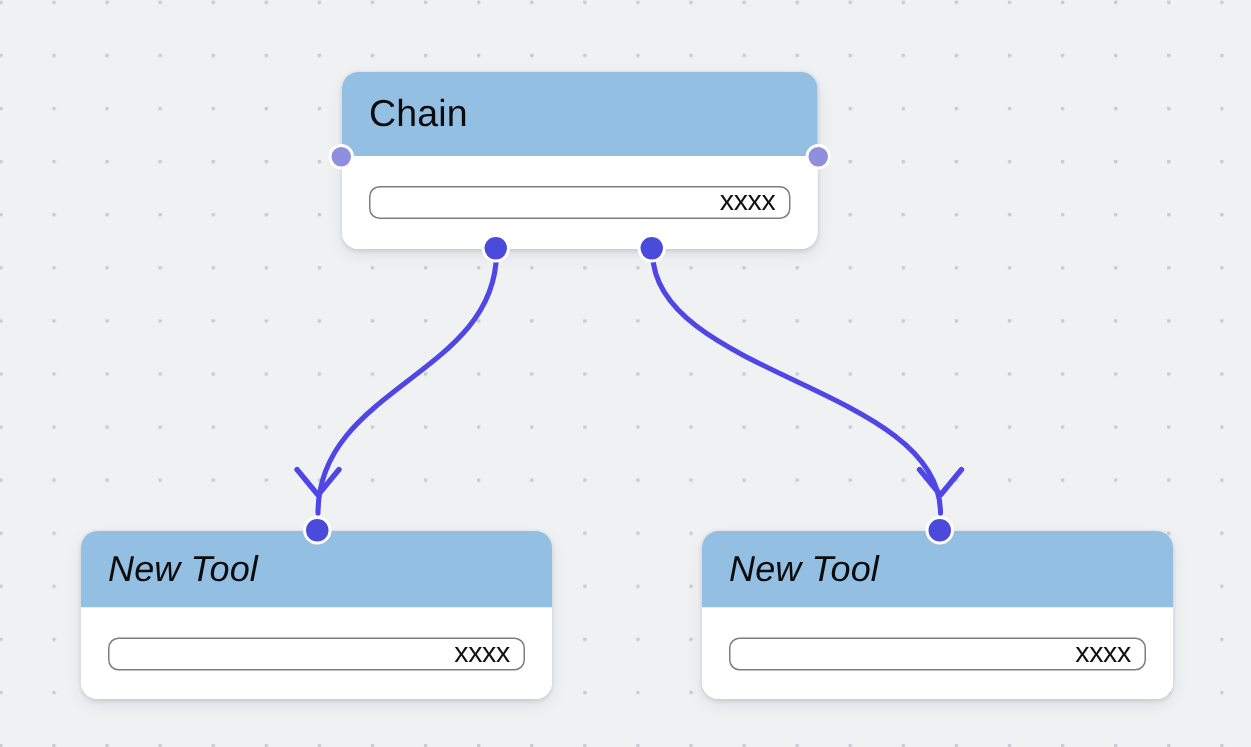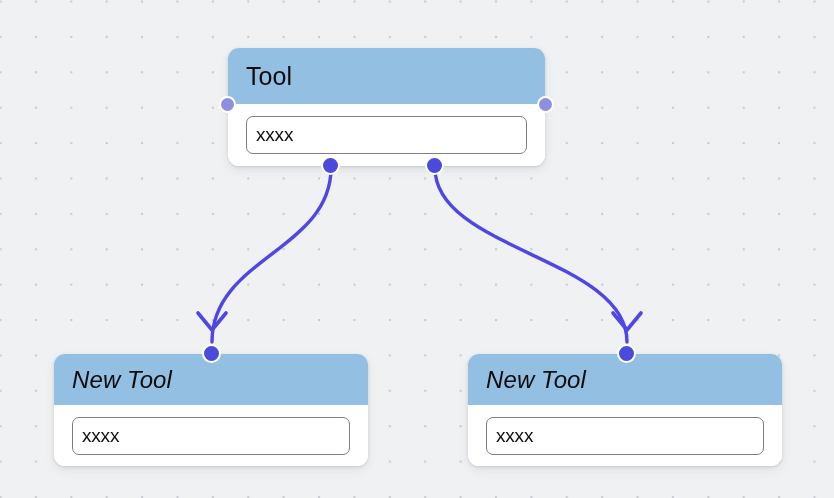--- a/index.html
+++ b/index.html
@@ -64,30 +64,31 @@
   .node-body {
     background: #ffffff;
     border-radius: 0 0 11px 11px;
     display: flex;
     align-items: center;
     padding: 0 18px;
   }
 
   .node-input {
     width: 100%;
-    height: 38px;
+    height: 22px;
     border: 1.6px solid #7d7d85;
     border-radius: 7px;
     background: #ffffff;
     font-family: "Liberation Sans", sans-serif;
     font-size: 19px;
     color: #111114;
     padding: 0 9px;
     outline: none;
     letter-spacing: -0.2px;
+    text-align: right;
   }
 
   
   #node-chain        { left: 228px; top: 48px; width: 317px; height: 118px; }
   #node-chain .node-header { height: 56px; }
   #node-chain .node-body   { height: 62px; }
 
   
   #node-tool-left    { left: 54px;  top: 354px; width: 314px; height: 112px; }
   #node-tool-right   { left: 468px; top: 354px; width: 314px; height: 112px; }
@@ -132,21 +133,21 @@
 
     <path d="M 331 168 C 331 250 212 258 212 342" fill="none" stroke="#4f46e5" stroke-width="3.4" stroke-linecap="round"></path>
     <path d="M 198 313 L 212 330 L 226 313" fill="none" stroke="#4f46e5" stroke-width="3.6" stroke-linecap="round" stroke-linejoin="round"></path>
 
     <path d="M 435 168 C 435 250 627 258 627 342" fill="none" stroke="#4f46e5" stroke-width="3.4" stroke-linecap="round"></path>
     <path d="M 613 313 L 627 330 L 641 313" fill="none" stroke="#4f46e5" stroke-width="3.6" stroke-linecap="round" stroke-linejoin="round"></path>
   </svg>
 
   <div class="node" id="node-chain">
     <div class="node-header">
-      <span class="node-title">Tool</span>
+      <span class="node-title">Chain</span>
     </div>
     <div class="node-body">
       <input class="node-input" type="text" value="xxxx" style="">
     </div>
     <div class="handle handle-side" id="handle-chain-left"></div>
     <div class="handle handle-side" id="handle-chain-right"></div>
     <div class="handle handle-bottom" id="handle-chain-out-1"></div>
     <div class="handle handle-bottom" id="handle-chain-out-2"></div>
   </div>
 

